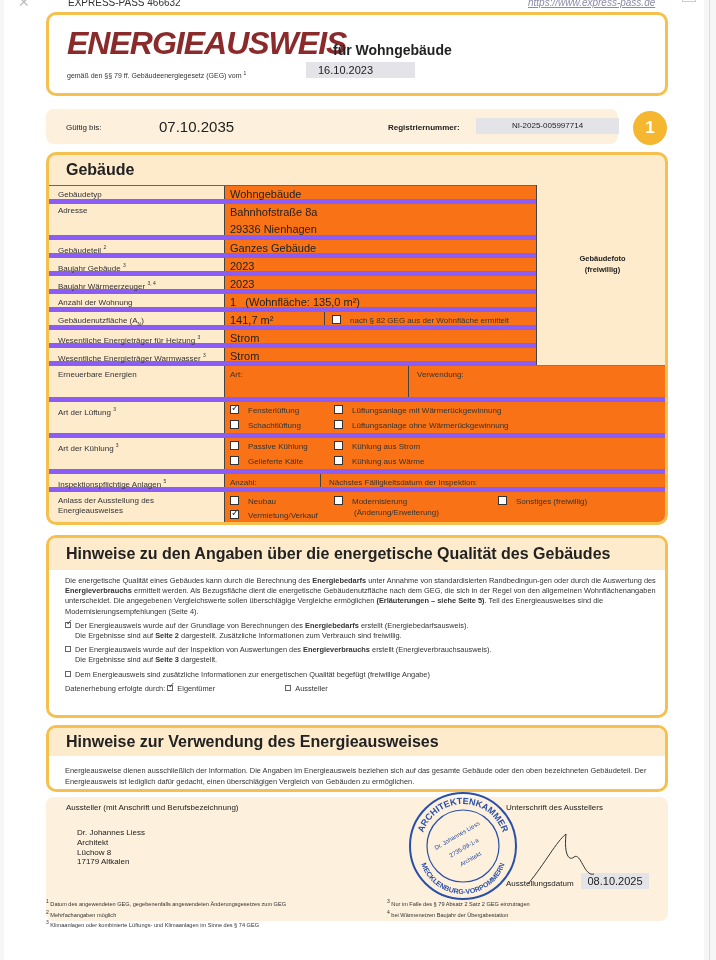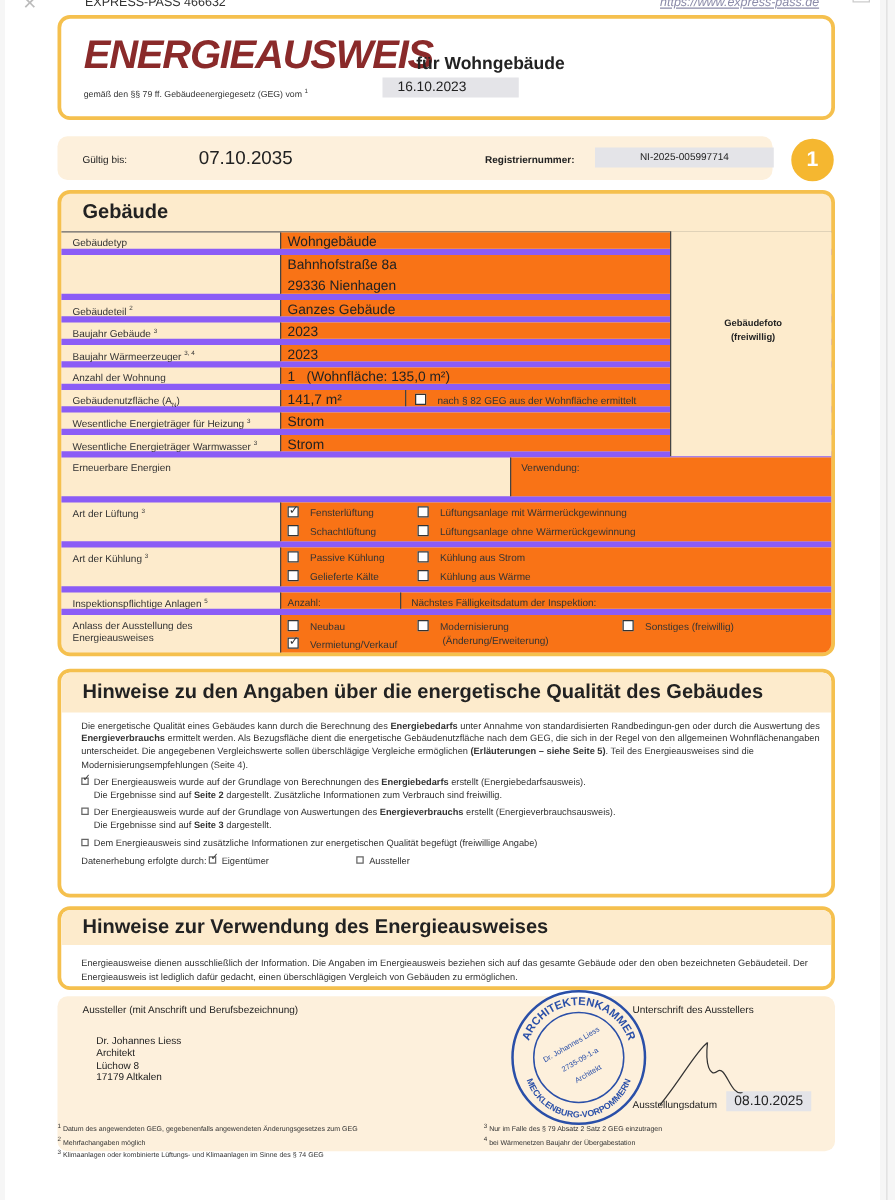--- a/index.html
+++ b/index.html
@@ -95,20 +95,21 @@
   <div class="geb-table">
 
     <div class="row" style="top:0;height:18px;">
       <div class="lbl" style="padding-top:4px">Gebäudetyp</div>
       <div class="val-area" style="width:312px">
           <div class="val">Wohngebäude</div>
         </div>
     </div>
 
     <div class="row" style="top:18px;height:36px;">
+      <div class="lbl" style="padding-top:2px">Adresse</div>
       <div class="val-area" style="width:312px">
         <div class="val">Bahnhofstraße 8a</div>
         <div class="val" style="padding-top:5px">29336 Nienhagen</div>
       </div>
     </div>
 
     <div class="row" style="top:54px;height:18px;">
       <div class="lbl"><span>Gebäudeteil</span> <sup>2</sup></div>
       <div class="val-area" style="width:312px">
           <div class="val">Ganzes Gebäude</div>
@@ -155,20 +156,23 @@
 
     <div class="row" style="top:162px;height:18px;">
       <div class="lbl"><span>Wesentliche Energieträger Warmwasser</span> <sup>3</sup></div>
       <div class="val-area" style="width:312px">
           <div class="val">Strom</div>
         </div>
     </div>
 
     <div class="row" style="top:180px;height:36px;">
       <div class="lbl">Erneuerbare Energien</div>
+      <div class="val-area" style="width:184px">
+          <div class="small" style="padding:4px 0 0 5px">Art:</div>
+        </div>
       <div class="val-area" style="left:359px;width:260px">
           <div class="small" style="padding:4px 0 0 8px">Verwendung:</div>
         </div>
     </div>
 
     <div class="row" style="top:216px;height:36px;">
       <div class="lbl"><span>Art der Lüftung</span> <sup>3</sup></div>
       <div class="val-area" style="width:444px">
         <div class="opt" style="left:5px;top:3px"><span class="cb checked"></span><span>Fensterlüftung</span></div>
         <div class="opt" style="left:5px;top:18px"><span class="cb"></span><span>Schachtlüftung</span></div>
@@ -210,21 +214,21 @@
   <div class="photo">
     <div class="photo-text"><span>Gebäudefoto</span><br><span>(freiwillig)</span></div>
   </div>
 </div>
 
 <div class="hinw-box">
   <div class="hinw-head">Hinweise zu den Angaben über die energetische Qualität des Gebäudes</div>
   <div class="hinw-body">
     <p><span>Die energetische Qualität eines Gebäudes kann durch die Berechnung des </span><b>Energiebedarfs</b><span> unter Annahme von standardisierten Randbedingun-gen oder durch die Auswertung des </span><b>Energieverbrauchs</b><span> ermittelt werden. Als Bezugsfläche dient die energetische Gebäudenutzfläche nach dem GEG, die sich in der Regel von den allgemeinen Wohnflächenangaben unterscheidet. Die angegebenen Vergleichswerte sollen überschlägige Vergleiche ermöglichen </span><b>(Erläuterungen – siehe Seite 5)</b><span>. Teil des Energieausweises sind die Modernisierungsempfehlungen (Seite 4).</span></p>
     <p><span class="sq checked"></span><span>Der Energieausweis wurde auf der Grundlage von Berechnungen des </span><b>Energiebedarfs</b><span> erstellt (Energiebedarfsausweis).</span><br><span class="ind"><span>Die Ergebnisse sind auf </span><b>Seite 2</b><span> dargestellt. Zusätzliche Informationen zum Verbrauch sind freiwillig.</span></span></p>
-    <p><span class="sq"></span><span>Der Energieausweis wurde auf der Grundlage von Auswertungen des </span><b>Energieverbrauchs</b><span> erstellt (Energieverbrauchsausweis).</span><br><span class="ind"><span>Die Ergebnisse sind auf </span><b>Seite 3</b><span> dargestellt.</span></span></p>
+    <p><span class="sq"></span><span>Der Energieausweis wurde auf der Inspektion von Auswertungen des </span><b>Energieverbrauchs</b><span> erstellt (Energieverbrauchsausweis).</span><br><span class="ind"><span>Die Ergebnisse sind auf </span><b>Seite 3</b><span> dargestellt.</span></span></p>
     <p><span class="sq"></span><span>Dem Energieausweis sind zusätzliche Informationen zur energetischen Qualität begefügt (freiwillige Angabe)</span></p>
     <p><span>Datenerhebung erfolgte durch:</span> <span class="sq checked"></span><span style="display:inline-block;width:108px">Eigentümer</span><span class="sq"></span><span>Aussteller</span></p>
   </div>
 </div>
 
 <div class="verw-box">
   <div class="verw-head">Hinweise zur Verwendung des Energieausweises</div>
   <div class="verw-body">Energieausweise dienen ausschließlich der Information. Die Angaben im Energieausweis beziehen sich auf das gesamte Gebäude oder den oben bezeichneten Gebäudeteil. Der Energieausweis ist lediglich dafür gedacht, einen überschlägigen Vergleich von Gebäuden zu ermöglichen.</div>
 </div>
 

